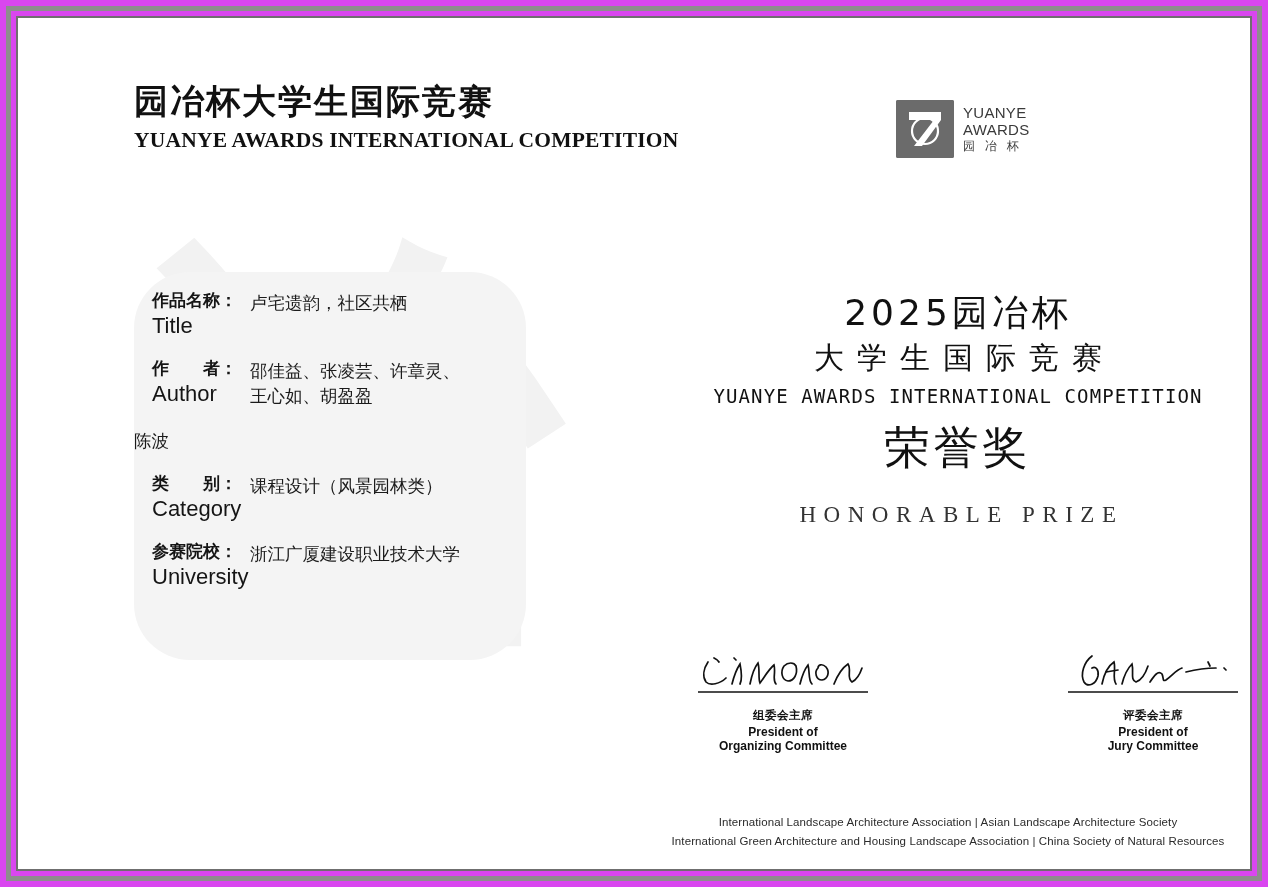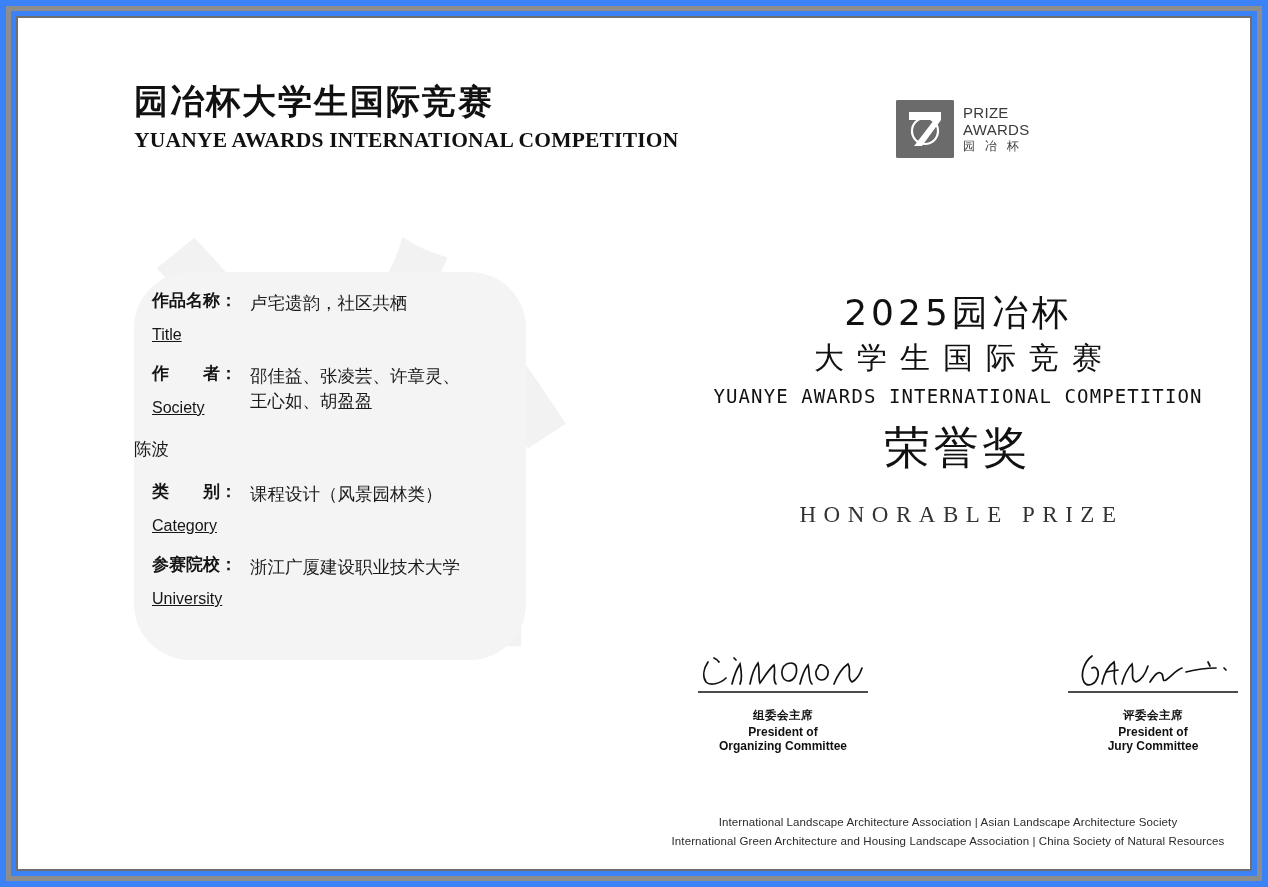--- a/index.html
+++ b/index.html
@@ -11,21 +11,21 @@
     width: 1268px;
     height: 887px;
     font-family: "Liberation Sans", sans-serif;
     overflow: hidden;
   }
 
   .certificate-outer {
     position: relative;
     width: 1268px;
     height: 887px;
-    background: #3b82f6;
+    background: #d946ef;
     box-sizing: border-box;
   }
 
   
   .border-grey {
     position: absolute;
     left: 6px;
     top: 6px;
     right: 6px;
     bottom: 6px;
@@ -163,25 +163,24 @@
   .label-cn {
     font-family: "DejaVu Sans", sans-serif;
     font-weight: 700;
     font-size: 17px;
     color: #151515;
     letter-spacing: 0px;
     white-space: nowrap;
   }
   .label-en {
     font-family: "Liberation Sans", sans-serif;
-    font-size: 16px;
+    font-size: 22px;
     color: #151515;
-    margin-top: 14px;
+    margin-top: 1px;
     white-space: nowrap;
-    text-decoration: underline;
   }
   .info-value {
     font-family: "DejaVu Serif", serif;
     font-size: 17.5px;
     color: #1b1b1b;
     line-height: 25px;
     padding-top: 2px;
     white-space: pre-line;
   }
 
@@ -308,41 +307,41 @@
 
     <div class="logo-wrap">
       <div class="logo-mark">
         <svg width="58" height="58" viewBox="0 0 58 58" aria-hidden="true">
           <rect x="0" y="0" width="58" height="58" fill="#6b6b6b"></rect>
           <path d="M13 12 L45 12 L45 20 L26 46 L18 46 L38 20 L13 20 Z" fill="#ffffff"></path>
           <circle cx="29" cy="31" r="13" fill="none" stroke="#ffffff" stroke-width="2.2"></circle>
         </svg>
       </div>
       <div class="logo-text">
-        <div class="l1">PRIZE</div>
+        <div class="l1">YUANYE</div>
         <div class="l2">AWARDS</div>
         <div class="l3">园 冶 杯</div>
       </div>
     </div>
 
     <div class="info-panel"></div>
     <div class="info-rows">
 
       <div class="info-row">
         <div class="info-label">
           <div class="label-cn">作品名称：</div>
           <div class="label-en">Title</div>
         </div>
         <div class="info-value">卢宅遗韵，社区共栖</div>
       </div>
 
       <div class="info-row">
         <div class="info-label">
           <div class="label-cn">作　　者：</div>
-          <div class="label-en">Society</div>
+          <div class="label-en">Author</div>
         </div>
         <div class="info-value">邵佳益、张凌芸、许章灵、
 王心如、胡盈盈</div>
       </div>
 
       <div class="info-row">
         <div class="info-value">陈波</div>
       </div>
 
       <div class="info-row">

